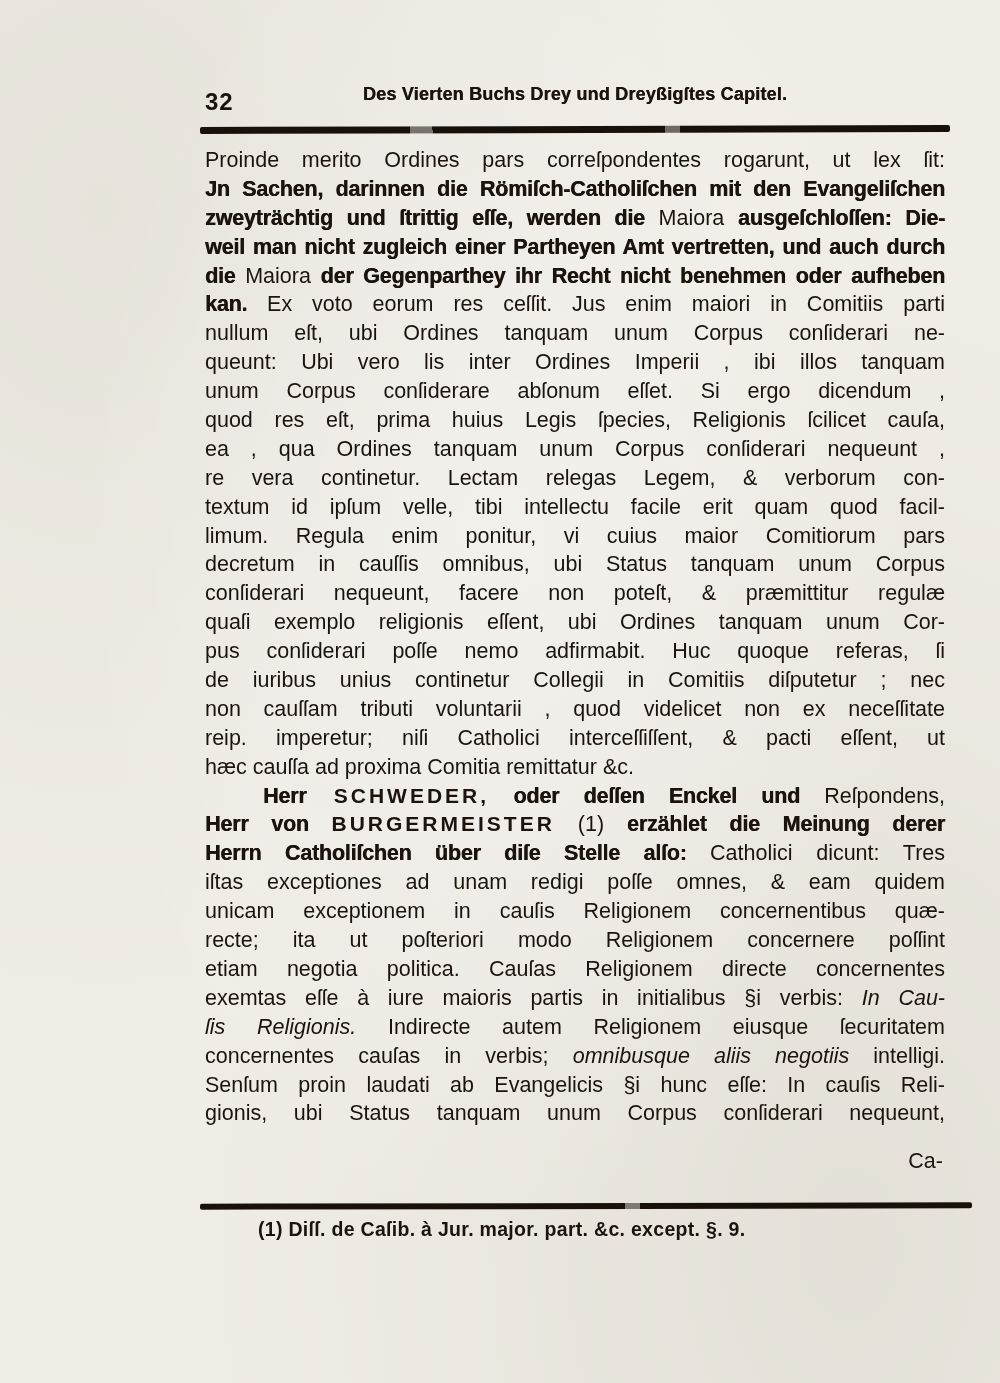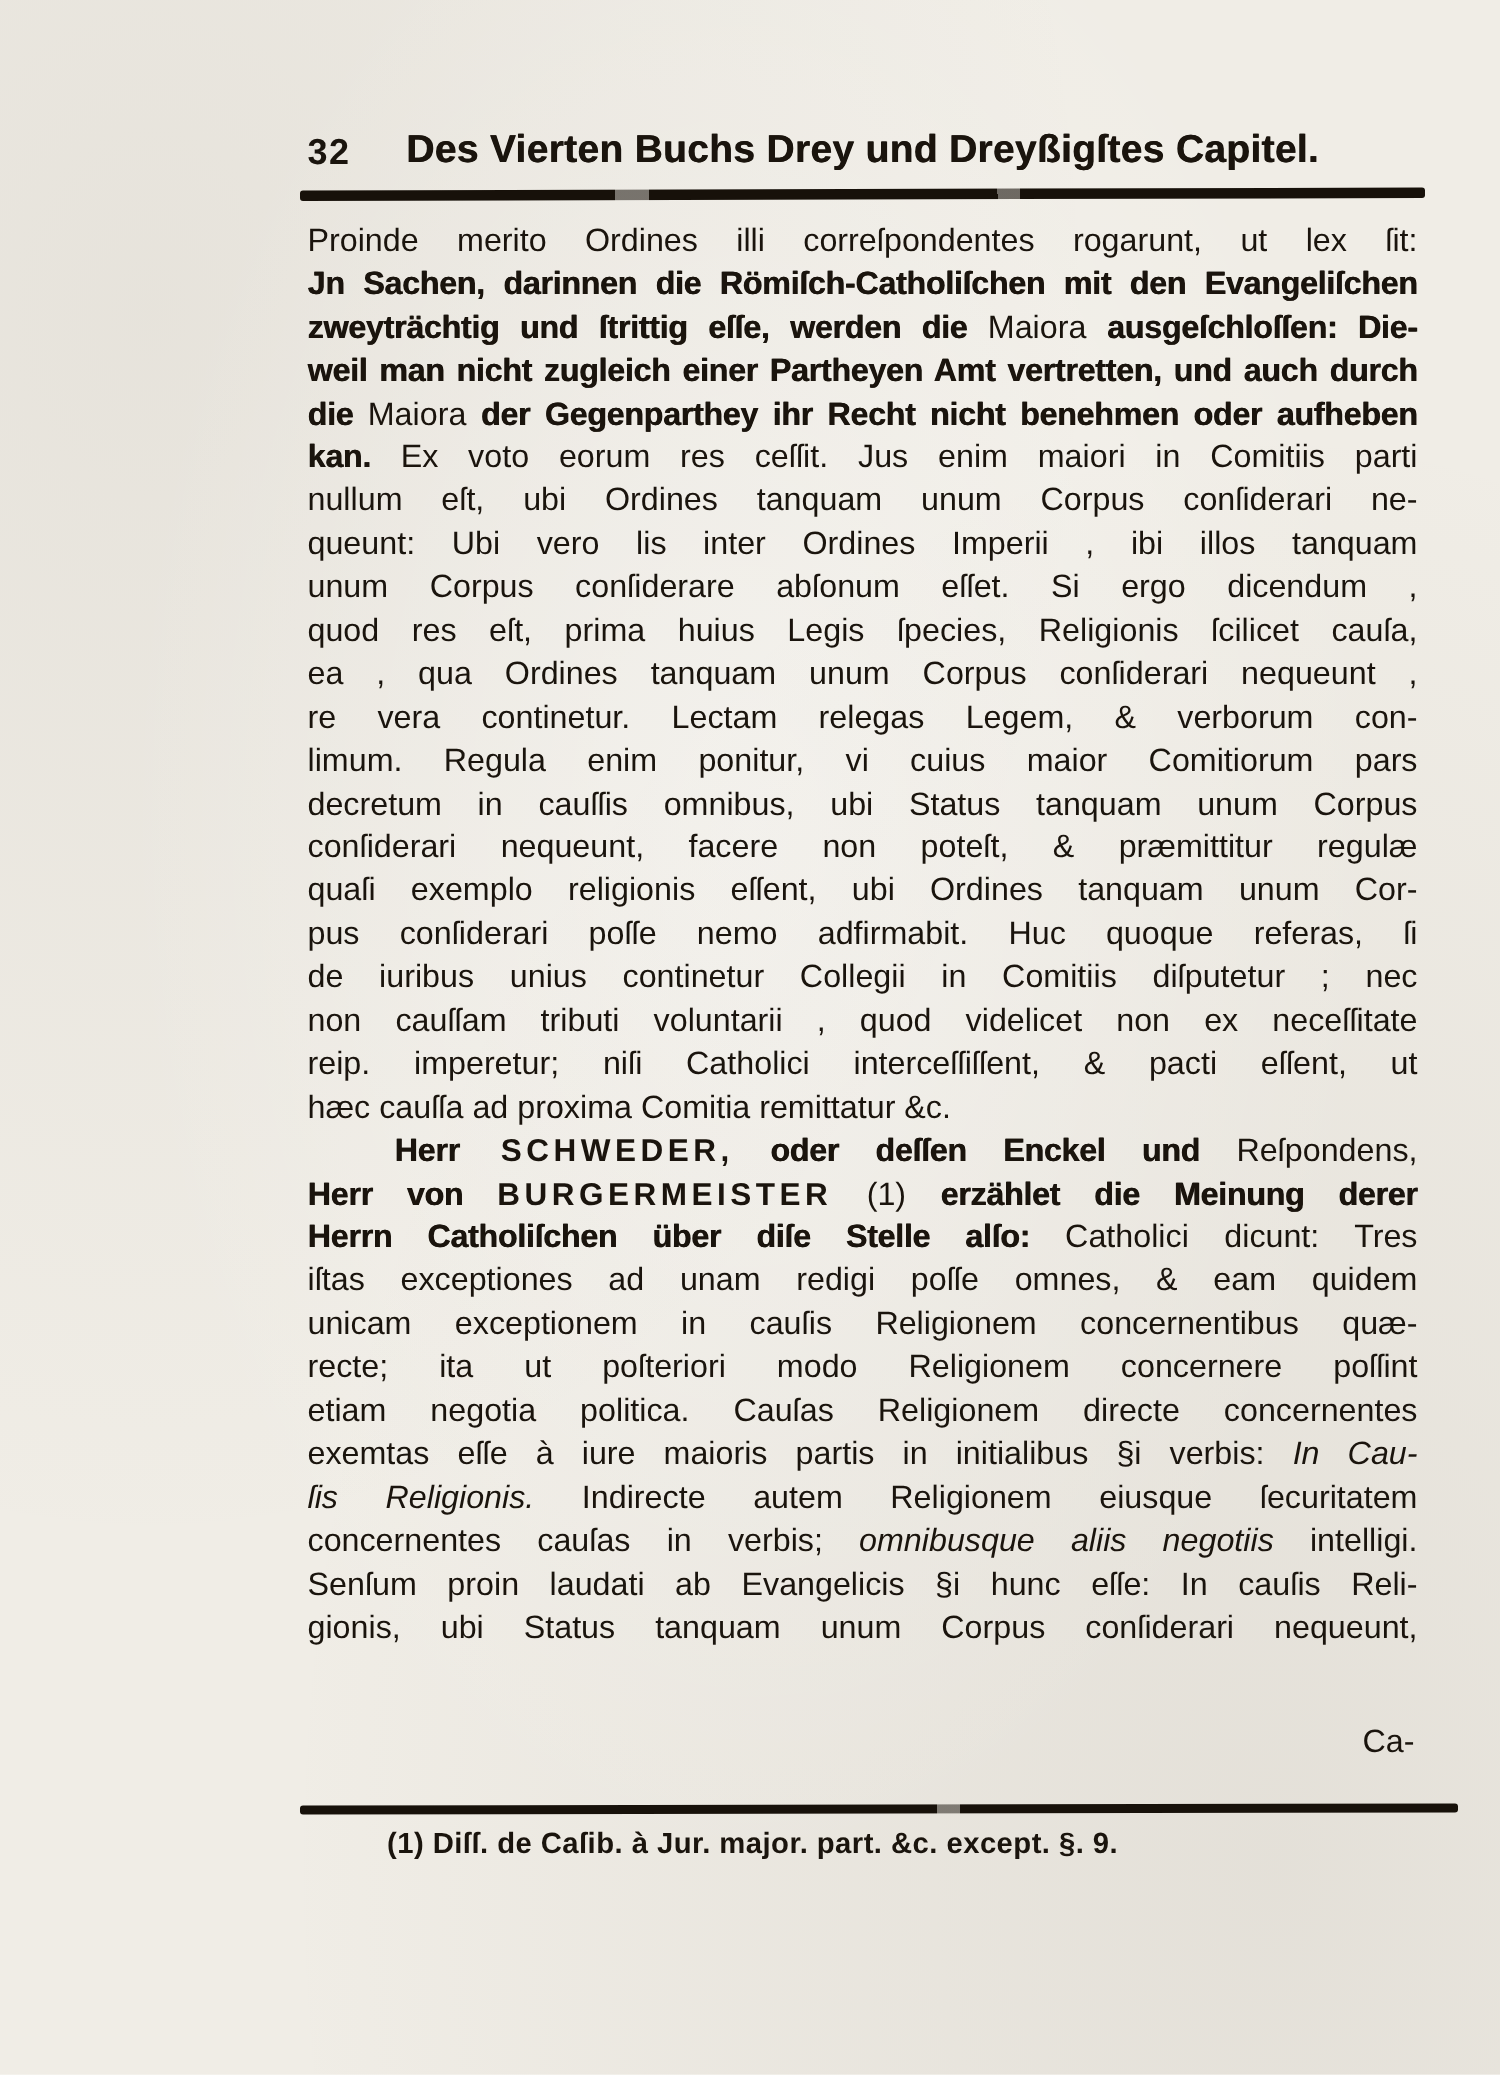--- a/index.html
+++ b/index.html
@@ -17,21 +17,21 @@
   }
   .header-row{
     position:absolute;left:205px;right:55px;top:84px;
     text-align:center;
   }
   .pagenum{
     position:absolute;left:0;top:4px;
     font-size:24px;font-weight:bold;letter-spacing:1px;
   }
   .running-head{
-    font-size:26px;font-weight:bold;letter-spacing:0.2px;
+    font-size:18px;font-weight:bold;letter-spacing:0.2px;
     text-shadow:0.4px 0 0 #1a140d;
     margin-top:27px;
   }
   .head-rule{
     position:absolute;left:200px;right:50px;top:126px;height:7px;
     background:
       linear-gradient(90deg,#17110a 0 28%, rgba(23,17,10,0.55) 28% 31%, #17110a 31% 62%, rgba(23,17,10,0.6) 62% 64%, #17110a 64% 100%);
     border-radius:2px;
     transform:rotate(-0.15deg);
   }
@@ -82,32 +82,33 @@
 <div class="page">
 
   <div class="header-row">
     <span class="pagenum">32</span>
     <span class="running-head">Des Vierten Buchs Drey und Dreyßigſtes Capitel.</span>
   </div>
 
   <div class="head-rule"></div>
 
   <div class="textblock" id="body-lines">
-      <div class="line"><span class="seg-a">Proinde merito Ordines illi correſpondentes rogarunt, ut lex ſit:</span></div>
+      <div class="line"><span class="seg-a">Proinde merito Ordines pars correſpondentes rogarunt, ut lex ſit:</span></div>
       <div class="line"><span class="seg-f">Jn Sachen, darinnen die Römiſch-Catholiſchen mit den Evangeliſchen</span></div>
       <div class="line"><span class="seg-f">zweyträchtig und ſtrittig eſſe, werden die </span><span class="seg-a">Maiora</span><span class="seg-f"> ausgeſchloſſen: Die-</span></div>
       <div class="line"><span class="seg-f">weil man nicht zugleich einer Partheyen Amt vertretten, und auch durch</span></div>
       <div class="line"><span class="seg-f">die </span><span class="seg-a">Maiora</span><span class="seg-f"> der Gegenparthey ihr Recht nicht benehmen oder aufheben</span></div>
       <div class="line"><span class="seg-f">kan.</span><span class="seg-a"> Ex voto eorum res ceſſit. Jus enim maiori in Comitiis parti</span></div>
       <div class="line"><span class="seg-a">nullum eſt, ubi Ordines tanquam unum Corpus conſiderari ne-</span></div>
       <div class="line"><span class="seg-a">queunt: Ubi vero lis inter Ordines Imperii , ibi illos tanquam</span></div>
       <div class="line"><span class="seg-a">unum Corpus conſiderare abſonum eſſet. Si ergo dicendum ,</span></div>
       <div class="line"><span class="seg-a">quod res eſt, prima huius Legis ſpecies, Religionis ſcilicet cauſa,</span></div>
       <div class="line"><span class="seg-a">ea , qua Ordines tanquam unum Corpus conſiderari nequeunt ,</span></div>
       <div class="line"><span class="seg-a">re vera continetur. Lectam relegas Legem, &amp; verborum con-</span></div>
+      <div class="line"><span class="seg-a">textum id ipſum velle, tibi intellectu facile erit quam quod facil-</span></div>
       <div class="line"><span class="seg-a">limum. Regula enim ponitur, vi cuius maior Comitiorum pars</span></div>
       <div class="line"><span class="seg-a">decretum in cauſſis omnibus, ubi Status tanquam unum Corpus</span></div>
       <div class="line"><span class="seg-a">conſiderari nequeunt, facere non poteſt, &amp; præmittitur regulæ</span></div>
       <div class="line"><span class="seg-a">quaſi exemplo religionis eſſent, ubi Ordines tanquam unum Cor-</span></div>
       <div class="line"><span class="seg-a">pus conſiderari poſſe nemo adfirmabit. Huc quoque referas, ſi</span></div>
       <div class="line"><span class="seg-a">de iuribus unius continetur Collegii in Comitiis diſputetur ; nec</span></div>
       <div class="line"><span class="seg-a">non cauſſam tributi voluntarii , quod videlicet non ex neceſſitate</span></div>
       <div class="line"><span class="seg-a">reip. imperetur; niſi Catholici interceſſiſſent, &amp; pacti eſſent, ut</span></div>
       <div class="line nojust"><span class="seg-a">hæc cauſſa ad proxima Comitia remittatur &amp;c.</span></div>
       <div class="line indent"><span class="seg-f">Herr</span><span class="seg-c"> SCHWEDER,</span><span class="seg-f"> oder deſſen Enckel und </span><span class="seg-a">Reſpondens,</span></div>

